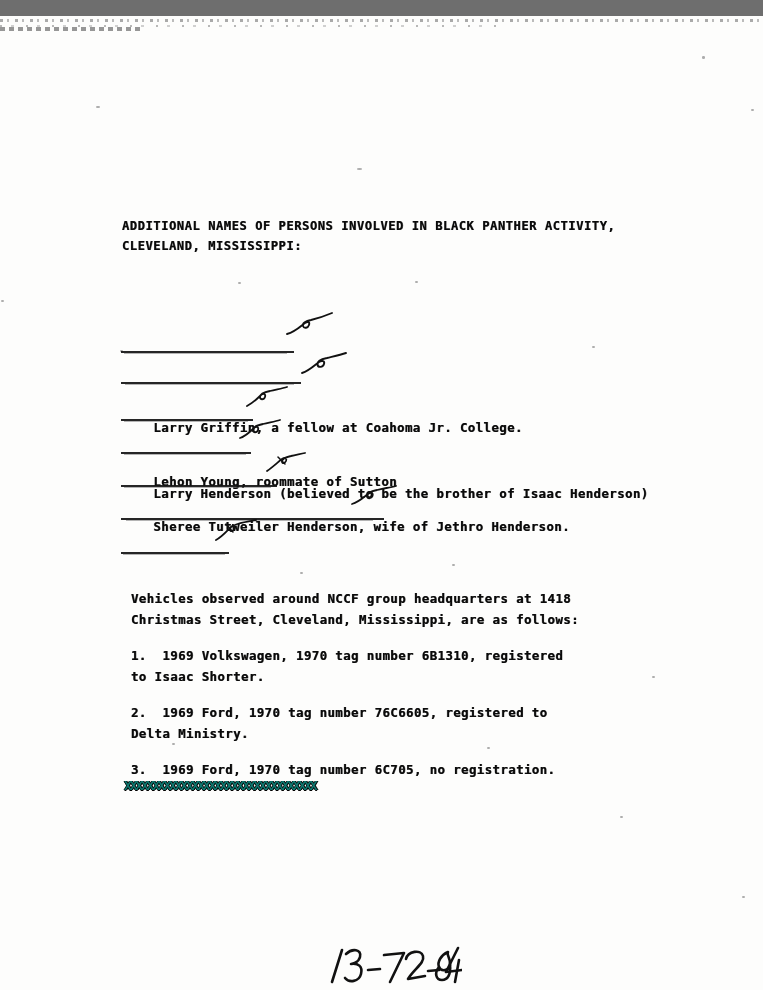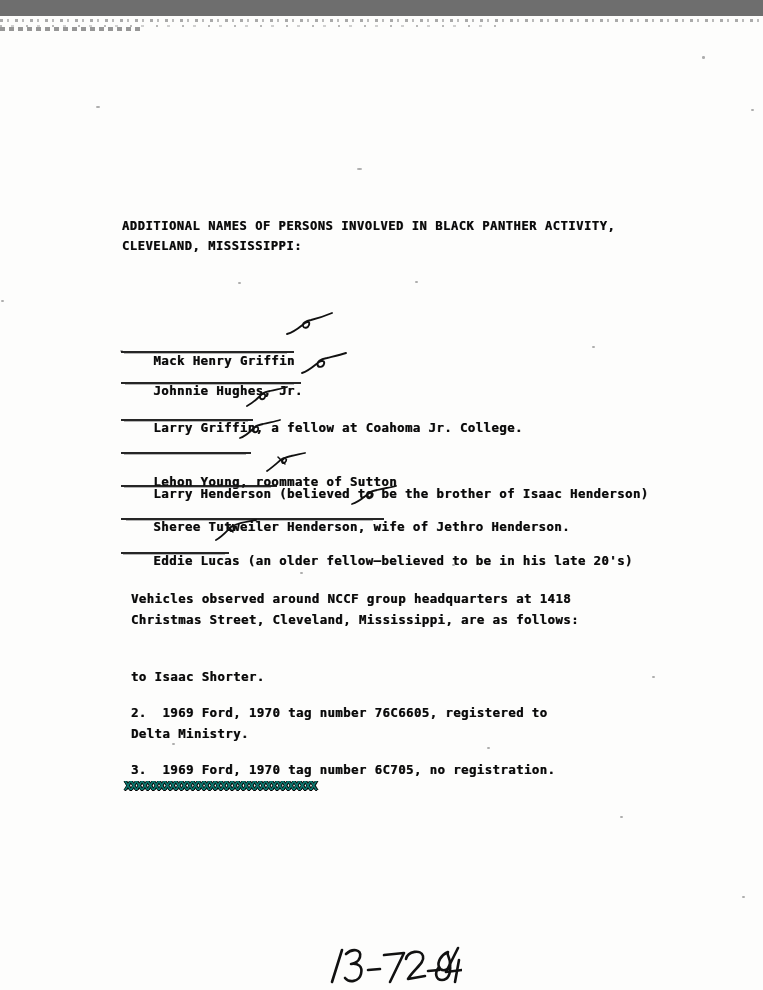--- a/index.html
+++ b/index.html
@@ -166,33 +166,27 @@
   <div class="speck" style="left:452px; top:548px; width:3px; height:2px;"></div>
   <div class="speck" style="left:652px; top:660px; width:3px; height:2px;"></div>
   <div class="speck" style="left:172px; top:727px; width:3px; height:2px;"></div>
   <div class="speck" style="left:487px; top:731px; width:3px; height:2px;"></div>
   <div class="speck" style="left:620px; top:800px; width:3px; height:2px;"></div>
   <div class="speck" style="left:742px; top:880px; width:3px; height:2px;"></div>
 
   <div class="typed heading" style="top:201px;">ADDITIONAL NAMES OF PERSONS INVOLVED IN BLACK PANTHER ACTIVITY,</div>
   <div class="typed heading" style="top:221px;">CLEVELAND, MISSISSIPPI:</div>
 
-  <div class="typed entry" style="top:319px;">
-    <span>Mack Henry Griffin</span><span></span>
-  </div>
   <div class="rule" style="left:121px; top:335px; width:173px;"></div>
   <div class="mark" style="left:283px; top:296px;">
     <svg width="52" height="28" viewBox="0 0 52 28">
       <path d="M4 22 C12 20, 18 14, 22 11 C25 9, 27 10, 26 13 C25 16, 21 17, 20 14 C19 11, 23 9, 28 8 C34 6.5, 42 4, 49 1" fill="none" stroke="#111" stroke-width="1.9" stroke-linecap="round"></path>
     </svg>
   </div>
 
-  <div class="typed entry" style="top:349px;">
-    <span>Johnnie Hughes, Jr.</span><span></span>
-  </div>
   <div class="rule" style="left:121px; top:366px; width:180px;"></div>
   <div class="mark" style="left:300px; top:337px;">
     <svg width="48" height="26" viewBox="0 0 48 26">
       <path d="M2 20 C9 18, 15 12, 19 9 C22 7, 25 8, 24 11 C23 14.5, 18 15, 17.5 11.5 C17 8, 22 6, 27 5 C33 3.5, 40 2, 46 0" fill="none" stroke="#111" stroke-width="1.9" stroke-linecap="round"></path>
     </svg>
   </div>
 
   <div class="typed entry" style="top:386px;">
     <span>Larry Griffin,</span><span> a fellow at Coahoma Jr. College.</span>
   </div>
@@ -227,34 +221,32 @@
   <div class="typed entry" style="top:485px;">
     <span>Sheree Tutweiler Henderson,</span><span> wife of Jethro Henderson.</span>
   </div>
   <div class="rule" style="left:121px; top:502px; width:263px;"></div>
   <div class="mark" style="left:350px; top:470px;">
     <svg width="48" height="24" viewBox="0 0 48 24">
       <path d="M2 18 C9 16, 14 11, 18 8 C21 6, 23.5 7, 22.5 10 C21.5 13, 17 13.5, 17 10 C17 7, 22 5, 27 4 C33 2.5, 40 1.5, 46 0" fill="none" stroke="#111" stroke-width="1.8" stroke-linecap="round"></path>
     </svg>
   </div>
 
-  <div class="typed entry" style="top:519px;">
-    <span>Eddie Lucas</span><span> (an older fellow—believed to be in his late 20's)</span>
-  </div>
   <div class="rule" style="left:121px; top:536px; width:108px;"></div>
   <div class="mark" style="left:215px; top:504px;">
     <svg width="42" height="24" viewBox="0 0 42 24">
       <path d="M1 20 C7 17, 12 11, 16 7 C18 5, 20 6, 19 9 C18 11.5, 15 12, 15 9.5 C15 7, 19 5, 24 3.5 C30 1.8, 36 1, 41 0" fill="none" stroke="#111" stroke-width="1.8" stroke-linecap="round"></path>
       <path d="M11 4 L18 12" fill="none" stroke="#111" stroke-width="1.5" stroke-linecap="round"></path>
     </svg>
   </div>
 
   <div class="typed body-text" style="top:573px;">Vehicles observed around NCCF group headquarters at 1418</div>
   <div class="typed body-text" style="top:594px;">Christmas Street, Cleveland, Mississippi, are as follows:</div>
 
+  <div class="typed body-text" style="top:630px;">1.  1969 Volkswagen, 1970 tag number 6B1310, registered</div>
   <div class="typed body-text" style="top:651px;">to Isaac Shorter.</div>
 
   <div class="typed body-text" style="top:687px;">2.  1969 Ford, 1970 tag number 76C6605, registered to</div>
   <div class="typed body-text" style="top:708px;">Delta Ministry.</div>
 
   <div class="typed body-text" style="top:744px;">3.  1969 Ford, 1970 tag number 6C705, no registration.</div>
 
   <div class="typed obliteration" style="top:762px;">XXXXXXXXXXXXXXXXXXXXXXXXXXXXXXXXXX</div>
 
   <div class="page-number">

